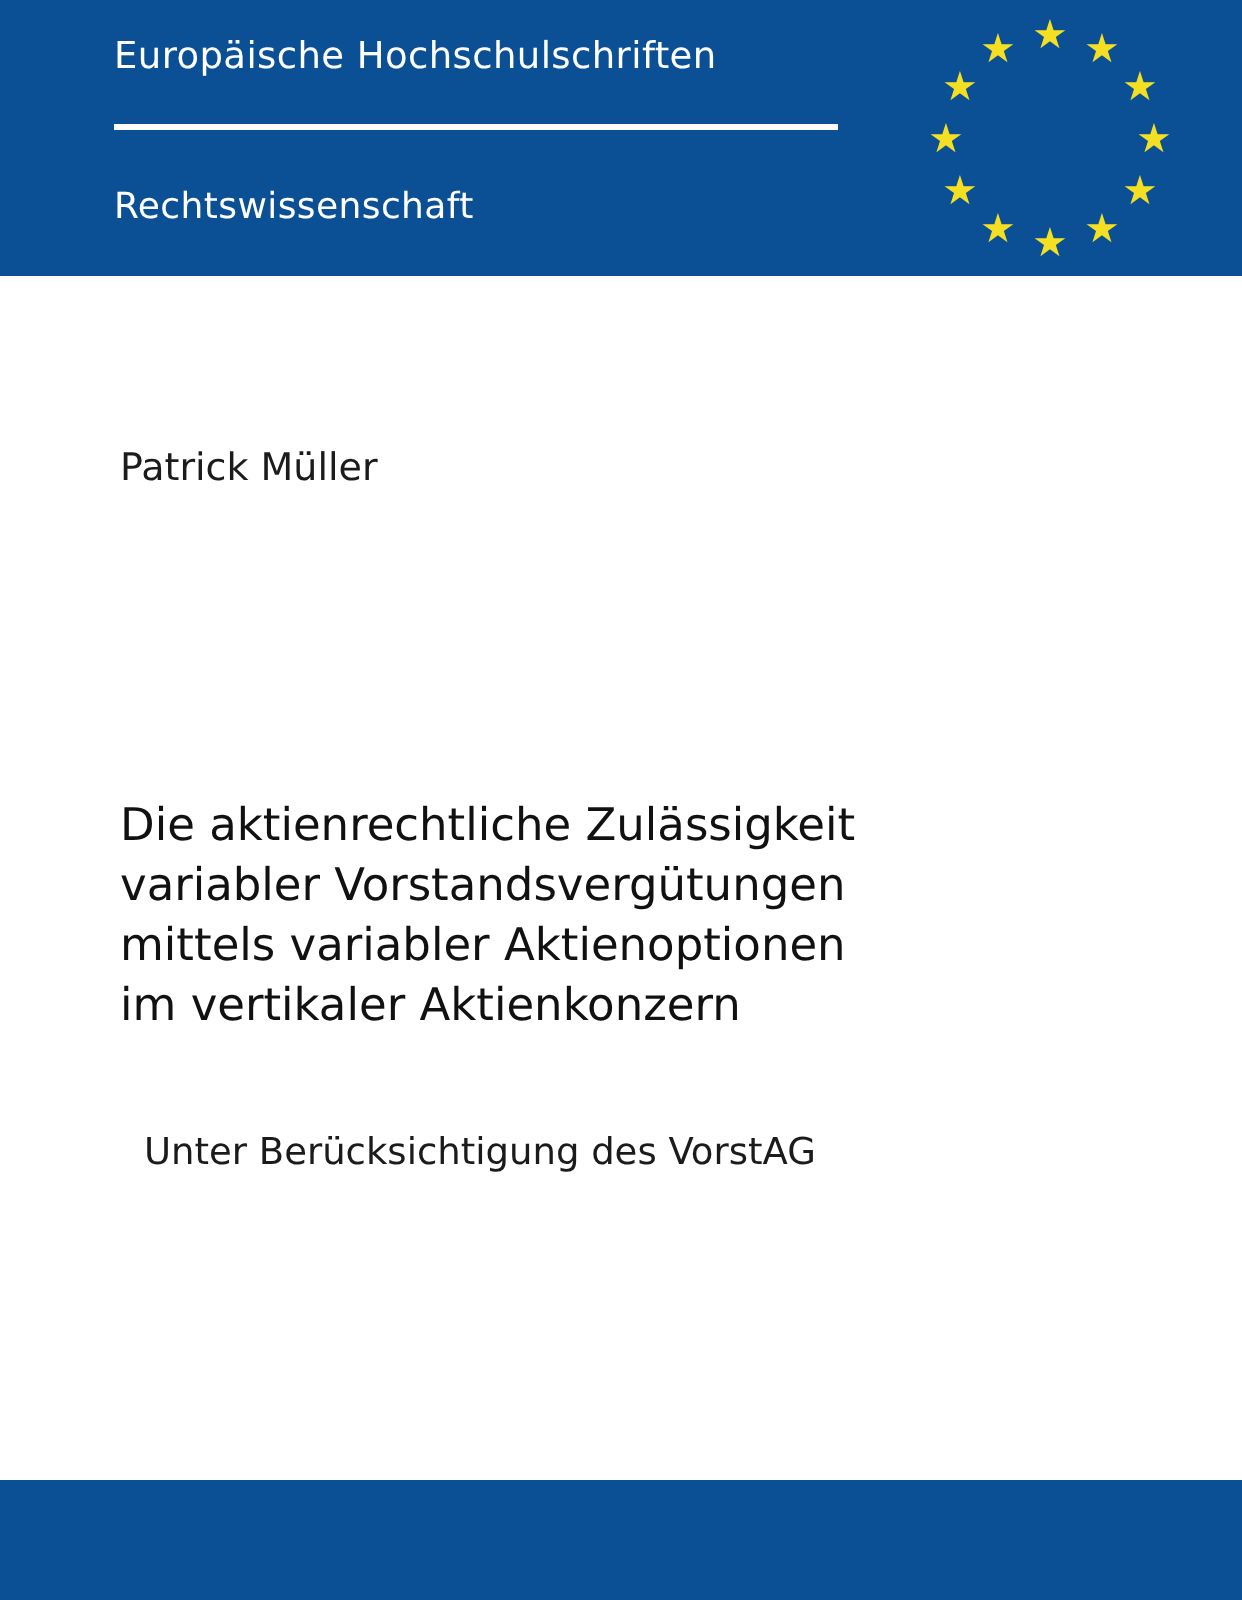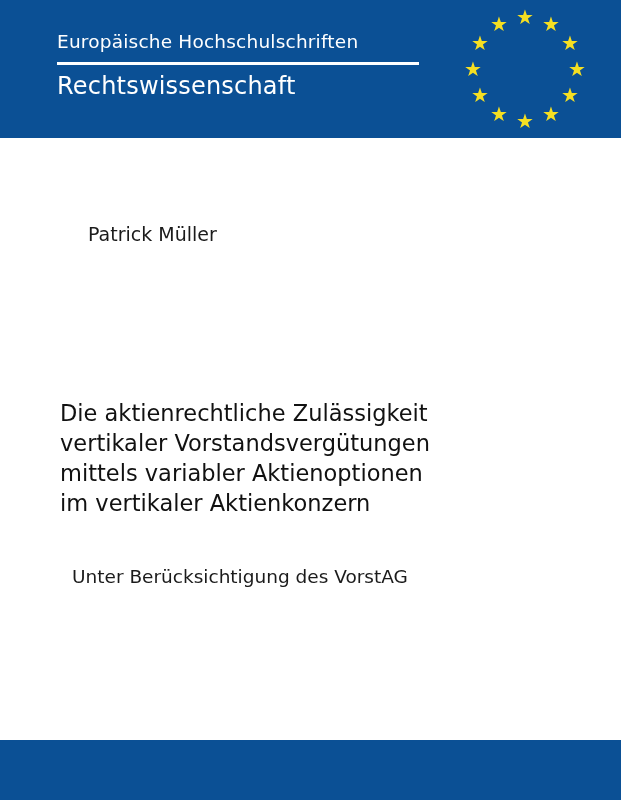--- a/index.html
+++ b/index.html
@@ -30,35 +30,34 @@
     background: #0b5095;
   }
   .series-title {
     position: absolute;
     left: 57px;
     top: 18px;
     font-size: 18.5px;
     color: #ffffff;
     letter-spacing: 0.2px;
     white-space: nowrap;
-    margin-top: 13px;
   }
   .banner-rule {
     position: absolute;
     left: 57px;
     top: 62px;
     width: 362px;
     height: 3px;
     background: #ffffff;
   }
   .series-subject {
     position: absolute;
     left: 57px;
-    top: 72px;
-    font-size: 24px;
+    top: 93px;
+    font-size: 18px;
     color: #ffffff;
     letter-spacing: 0.2px;
     white-space: nowrap;
   }
 
   
   .eu-emblem {
     position: absolute;
     left: 462px;
     top: 8px;
@@ -76,21 +75,20 @@
   }
 
   
   .author {
     position: absolute;
     left: 60px;
     top: 223px;
     font-size: 19px;
     color: #1b1b1b;
     white-space: nowrap;
-    margin-left: 28px;
   }
   .main-title {
     position: absolute;
     left: 60px;
     top: 398px;
     width: 510px;
     font-size: 22.5px;
     font-weight: normal;
     color: #111111;
     line-height: 30px;
@@ -144,21 +142,21 @@
       <span class="star" style="left:2px;   top:52px;">★</span>
       <span class="star" style="left:9px;   top:26px;">★</span>
       <span class="star" style="left:28px;  top:7px;">★</span>
     </div>
   </div>
 
   <div class="author">Patrick Müller</div>
 
   <div class="main-title">
     <span class="line">Die aktienrechtliche Zulässigkeit</span>
-    <span class="line">vertikaler Vorstandsvergütungen</span>
+    <span class="line">variabler Vorstandsvergütungen</span>
     <span class="line">mittels variabler Aktienoptionen</span>
     <span class="line">im vertikaler Aktienkonzern</span>
   </div>
 
   <div class="subtitle">Unter Berücksichtigung des VorstAG</div>
 
   <div class="bottom-bar">
     
   </div>
 

